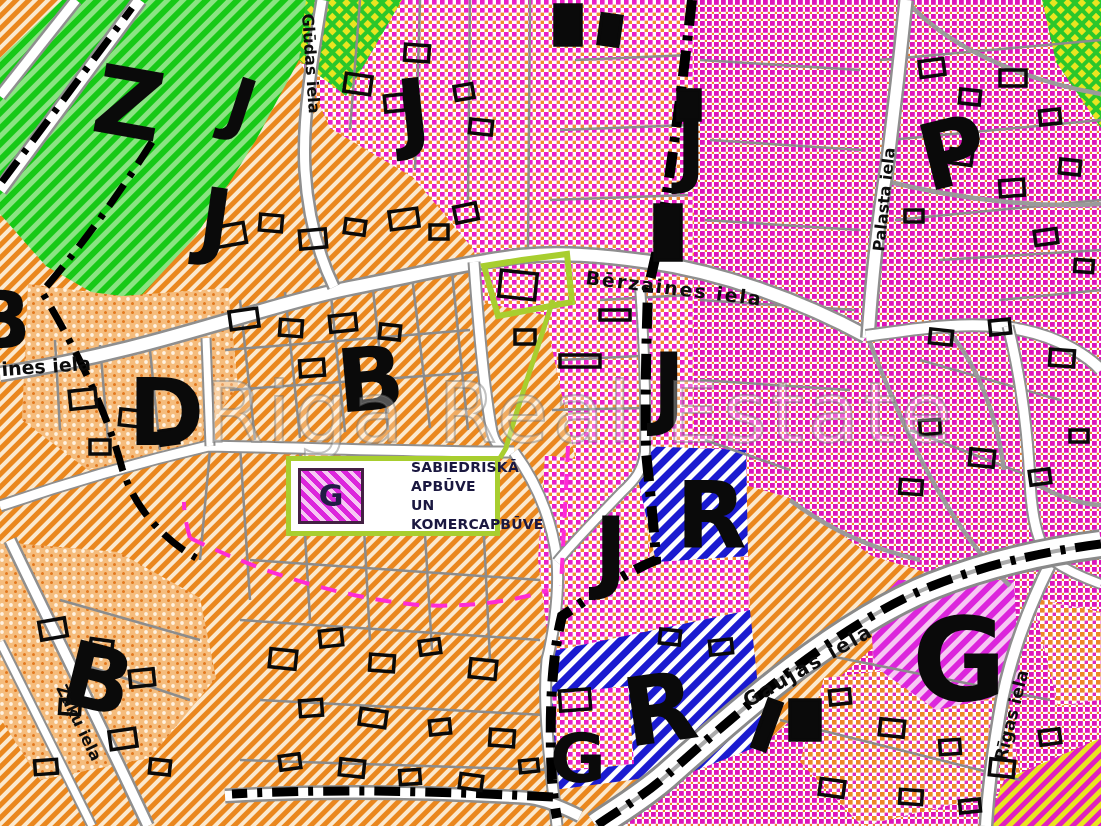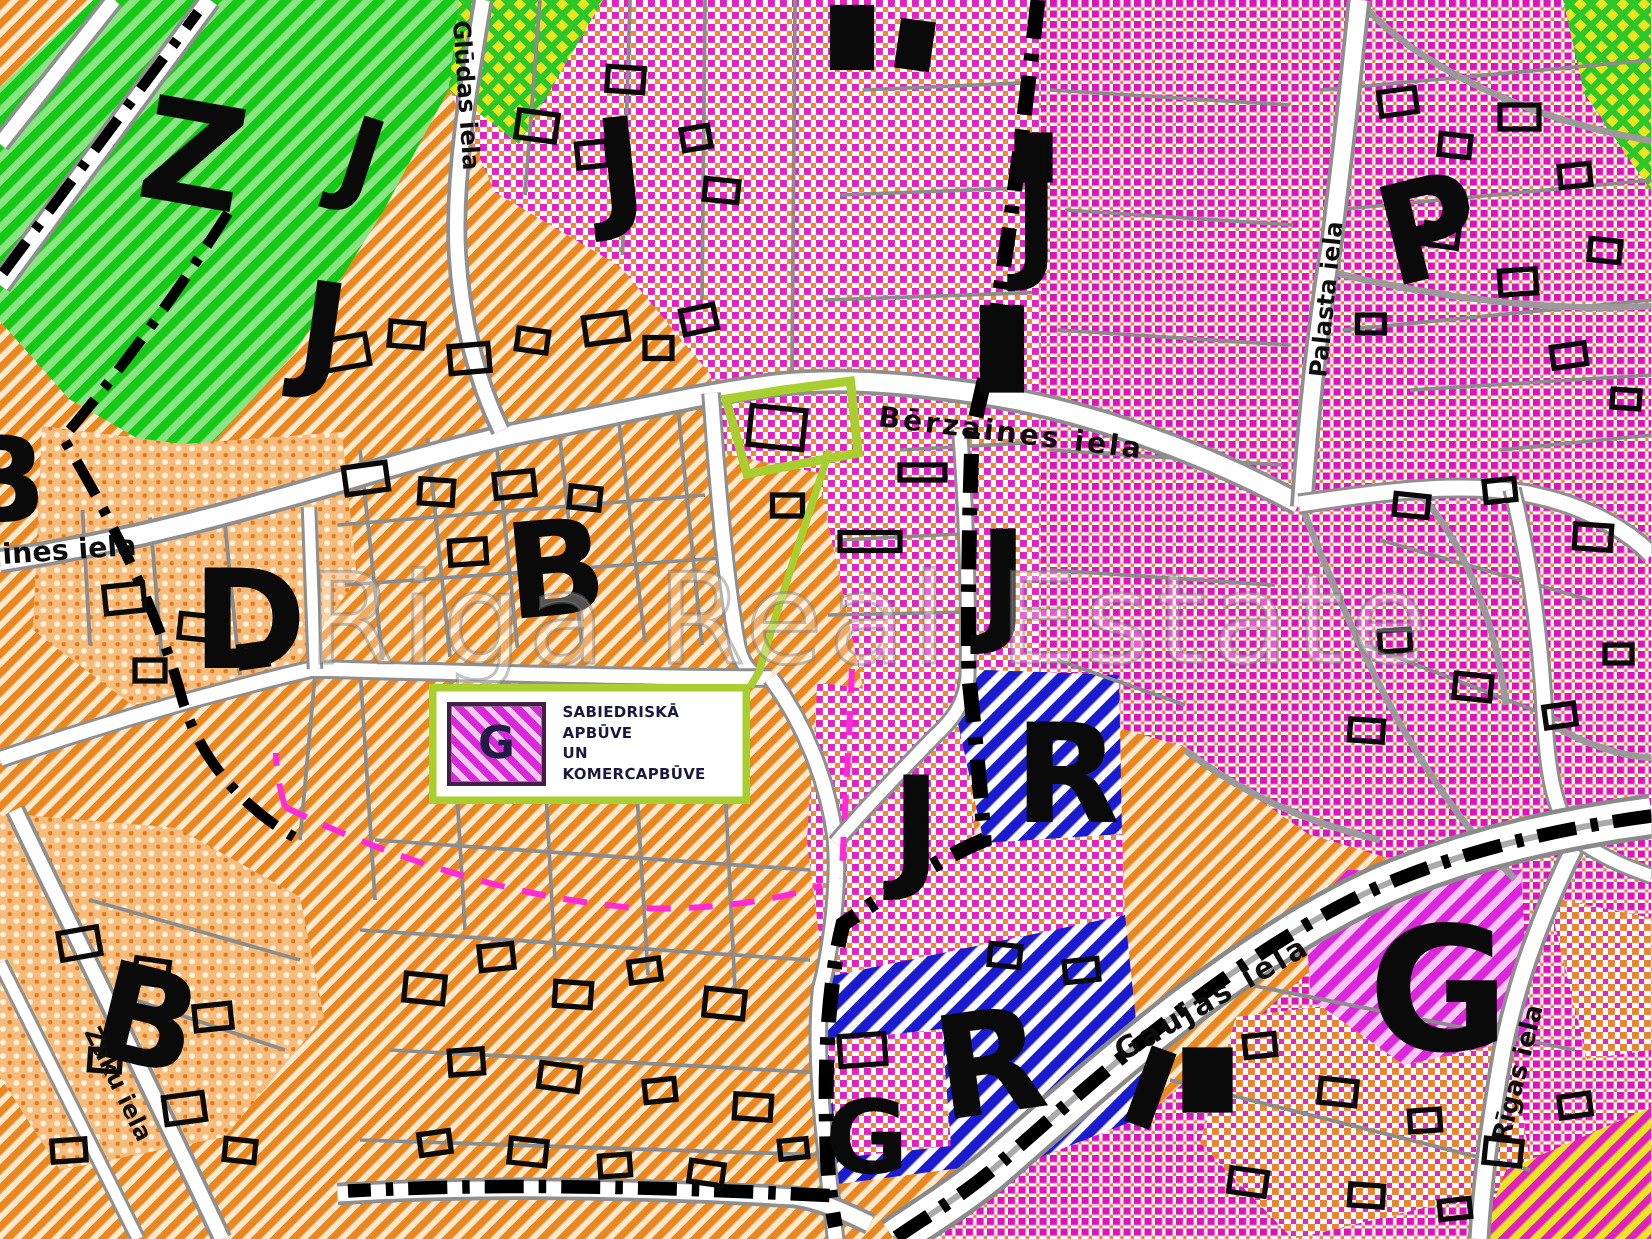--- a/index.html
+++ b/index.html
@@ -8,21 +8,21 @@
   .zletter{font-family:"DejaVu Sans",sans-serif;font-weight:bold;fill:#0a0a0a;}
   .street{font-family:"DejaVu Sans",sans-serif;font-weight:bold;fill:#0d0d0d;}
   .wmark{font-family:"DejaVu Sans",sans-serif;font-weight:400;
          fill:rgba(255,255,255,0.30);stroke:rgba(120,120,120,0.45);stroke-width:2px;letter-spacing:4px;}
   #legend{position:absolute;left:286px;top:456px;width:214px;height:80px;box-sizing:border-box;
           background:#ffffff;border:5px solid #A8CE2F;display:flex;align-items:center;gap:11px;padding:7px;}
   #legend .sym{width:66px;height:56px;box-sizing:border-box;border:3px solid #432043;flex:0 0 auto;
           background:repeating-linear-gradient(45deg,#DC26DC 0 5px,#F6C8F3 5px 9px);
           display:flex;align-items:center;justify-content:center;}
   #legend .sym span{font-size:30px;font-weight:bold;color:#221c45;line-height:1;}
-  #legend .txt{font-size:10px;font-weight:bold;color:#1b1840;line-height:1.35;letter-spacing:0.2px;}
+  #legend .txt{font-size:14px;font-weight:bold;color:#1b1840;line-height:1.35;letter-spacing:0.2px;margin-left:36px;}
 </style>
 </head>
 <body>
 
 <div id="stage">
 <svg id="mapsvg" width="1101" height="826" viewBox="0 0 1101 826" xmlns="http://www.w3.org/2000/svg">
   <defs>
     <pattern id="orS" width="9" height="9" patternUnits="userSpaceOnUse" patternTransform="rotate(45)">
       <rect width="9" height="9" fill="#FBE9CF"></rect>
           <rect width="5" height="9" fill="#EA871E"></rect>

